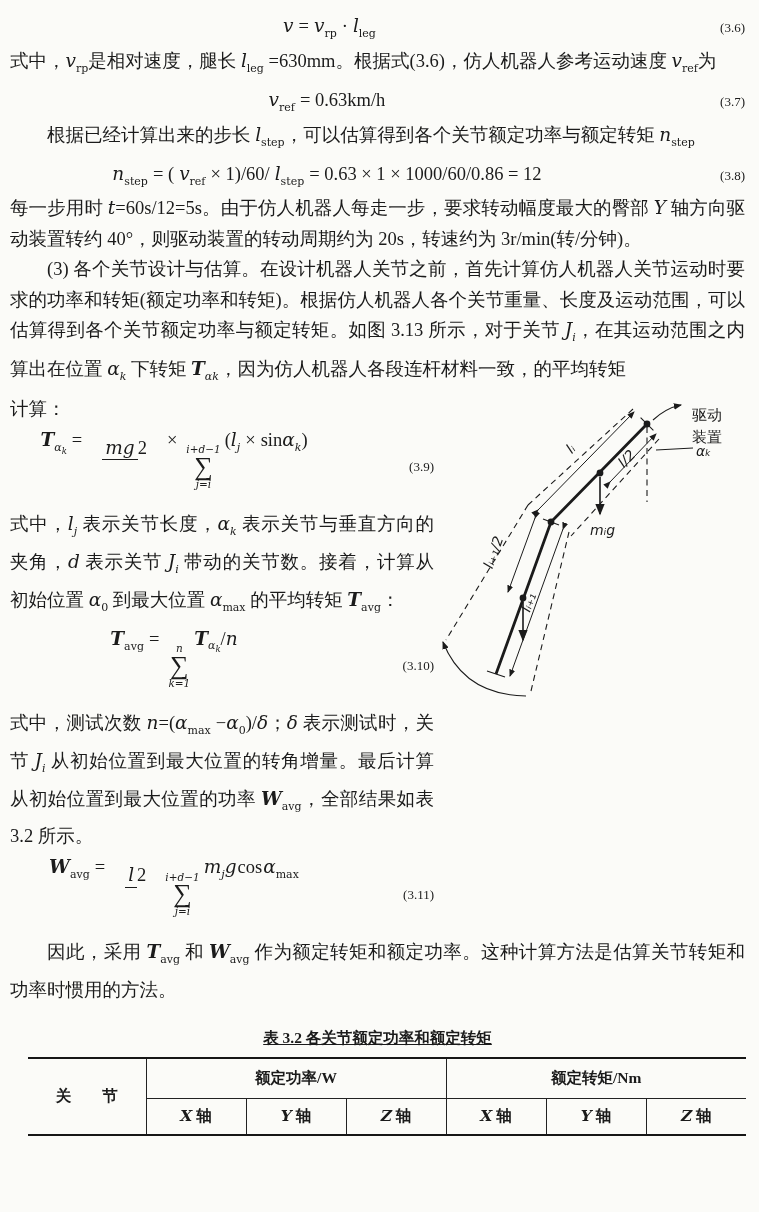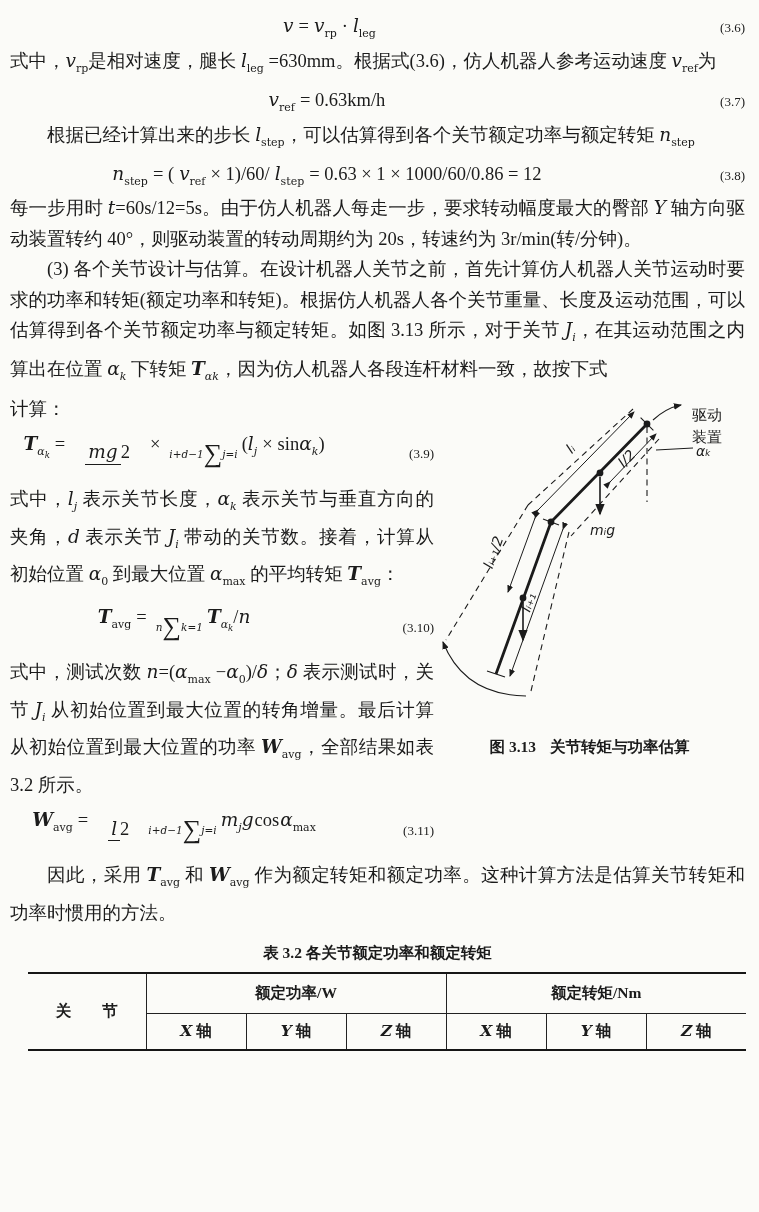--- a/index.html
+++ b/index.html
@@ -16,30 +16,30 @@
   .bv{font-style:italic;font-weight:bold;font-family:"DejaVu Serif",serif;}
   sub.s{font-size:11px;font-style:normal;font-family:"DejaVu Serif",serif;}
   sub.s.it{font-style:italic;}
   sub.ss{font-size:8.5px;}
   .eqrow{display:flex;align-items:center;margin:7px 0;line-height:1;gap:40px;}
   .eqmain{flex:1;text-align:center;}
   .eqno{width:56px;text-align:right;font-size:13px;}
   .op{margin:0 5px;}
   .frac{display:inline-flex;align-items:center;vertical-align:-38%;margin:0 15px;line-height:1.15;}
   .frac .fn{border-bottom:1.3px solid #1b1b1b;padding:0 3px;}
-  .sum{display:inline-flex;align-items:center;vertical-align:-40%;margin:12px 4px;line-height:1;}
+  .sum{display:inline-flex;flex-direction:column;align-items:center;vertical-align:-40%;margin:12px 4px;line-height:1;}
   .sum .lim{font-size:10.5px;font-style:italic;line-height:1.2;font-family:"DejaVu Serif",serif;}
   .sum .sg{font-size:26px;line-height:.85;font-style:normal;}
   .cols{display:flex;margin-top:2px;}
   .colL{width:424px;}
   .colL .para{line-height:30px;}
   .colR{flex:1;text-align:center;padding-top:0;}
   .figcap{font-weight:bold;font-size:15.5px;margin-top:2px;white-space:nowrap;}
   .figcap .no{margin-right:14px;}
-  .tbltitle{text-align:center;font-weight:bold;font-size:15.5px;margin:14px 0 8px 0;}
+  .tbltitle{text-align:center;font-weight:bold;font-size:15.5px;margin:22px 0 8px 0;text-decoration:underline;}
   table.tbl{border-collapse:collapse;width:718px;margin-left:18px;
     border-top:2.5px solid #161616;border-bottom:2.5px solid #161616;
     font-size:15.5px;text-align:center;}
   .tbl th,.tbl td{padding:0;font-weight:normal;}
   .tbl th{font-weight:bold;}
   .tbl .bl{border-left:1px solid #222;}
   .tbl .grp{border-bottom:1px solid #222;height:39px;}
   .tbl .hd2 th{height:35px;border-bottom:1.6px solid #161616;margin-top:12px;}
   svg text{fill:#1b1b1b;}
   .mlab{font-family:"DejaVu Sans","DejaVu Serif",sans-serif;font-style:italic;font-size:14px;}
@@ -64,21 +64,21 @@
 
   <p class="para ind"><span>根据已经计算出来的步长 </span><i class="v">l</i><sub class="s">step</sub><span>，可以估算得到各个关节额定功率与额定转矩 </span><i class="v">n</i><sub class="s">step</sub></p>
 
   <div class="eqrow">
     <span class="eqmain"><i class="v">n</i><sub class="s">step</sub><span class="op">= (</span><i class="v">v</i><sub class="s">ref</sub><span class="op">× 1)/60/</span><i class="v">l</i><sub class="s">step</sub><span class="op">= 0.63 × 1 × 1000/60/0.86 = 12</span></span>
     <span class="eqno">(3.8)</span>
   </div>
 
   <p class="para"><span>每一步用时 </span><i class="v">t</i><span>=60s/12=5s。由于仿人机器人每走一步，要求转动幅度最大的臀部 </span><i class="v">Y</i><span> 轴方向驱动装置转约 40°，则驱动装置的转动周期约为 20s，转速约为 3r/min(转/分钟)。</span></p>
 
-  <p class="para ind"><span>(3) 各个关节设计与估算。在设计机器人关节之前，首先计算仿人机器人关节运动时要求的功率和转矩(额定功率和转矩)。根据仿人机器人各个关节重量、长度及运动范围，可以估算得到各个关节额定功率与额定转矩。如图 3.13 所示，对于关节 </span><i class="v">J</i><sub class="s it">i</sub><span>，在其运动范围之内算出在位置 </span><i class="v">α</i><sub class="s it">k</sub><span> 下转矩 </span><i class="bv">T</i><sub class="s it">αk</sub><span>，因为仿人机器人各段连杆材料一致，故按下式</span></p>
+  <p class="para ind"><span>(3) 各个关节设计与估算。在设计机器人关节之前，首先计算仿人机器人关节运动时要求的功率和转矩(额定功率和转矩)。根据仿人机器人各个关节重量、长度及运动范围，可以估算得到各个关节额定功率与额定转矩。如图 3.13 所示，对于关节 </span><i class="v">J</i><sub class="s it">i</sub><span>，在其运动范围之内算出在位置 </span><i class="v">α</i><sub class="s it">k</sub><span> 下转矩 </span><i class="bv">T</i><sub class="s it">αk</sub><span>，因为仿人机器人各段连杆材料一致，的平均转矩</span></p>
 
   <div class="cols">
     <div class="colL">
       <p class="para">计算：</p>
 
       <div class="eqrow">
         <span class="eqmain"><i class="bv">T</i><sub class="s it"><span>α</span><sub class="ss">k</sub></sub><span class="op">=</span><span class="frac">
               <span class="fn"><i class="v">mg</i></span>
               <span>2</span>
             </span><span class="op">×</span><span class="sum">
@@ -165,21 +165,20 @@
 
         <text class="clab" x="258" y="26">驱动</text>
         <text class="clab" x="258" y="48">装置</text>
         <text class="mlab" x="262" y="62">αₖ</text>
         <text class="mlab" x="140" y="58" text-anchor="middle" transform="rotate(-45,140,58)">lᵢ</text>
         <text class="mlab" x="196" y="68" text-anchor="middle" transform="rotate(-45,196,68)">l/2</text>
         <text class="mlab" x="156" y="141">mᵢg</text>
         <text class="mlab" x="64" y="160" text-anchor="middle" transform="rotate(-70,64,160)">lᵢ₊₁/2</text>
         <text class="mlab" x="99" y="210" text-anchor="middle" transform="rotate(-70,99,210)">lᵢ₊₁</text>
       </svg>
-      <div class="figcap"><span class="no">图 3.13</span><span>关节转矩与功率估算</span></div>
     </div>
   </div>
 
   <p class="para ind"><span>因此，采用 </span><i class="bv">T</i><sub class="s">avg</sub><span> 和 </span><i class="bv">W</i><sub class="s">avg</sub><span> 作为额定转矩和额定功率。这种计算方法是估算关节转矩和功率时惯用的方法。</span></p>
 
 
   <div class="tbltitle">表 3.2  各关节额定功率和额定转矩</div>
 
   <table class="tbl">
     <colgroup>

